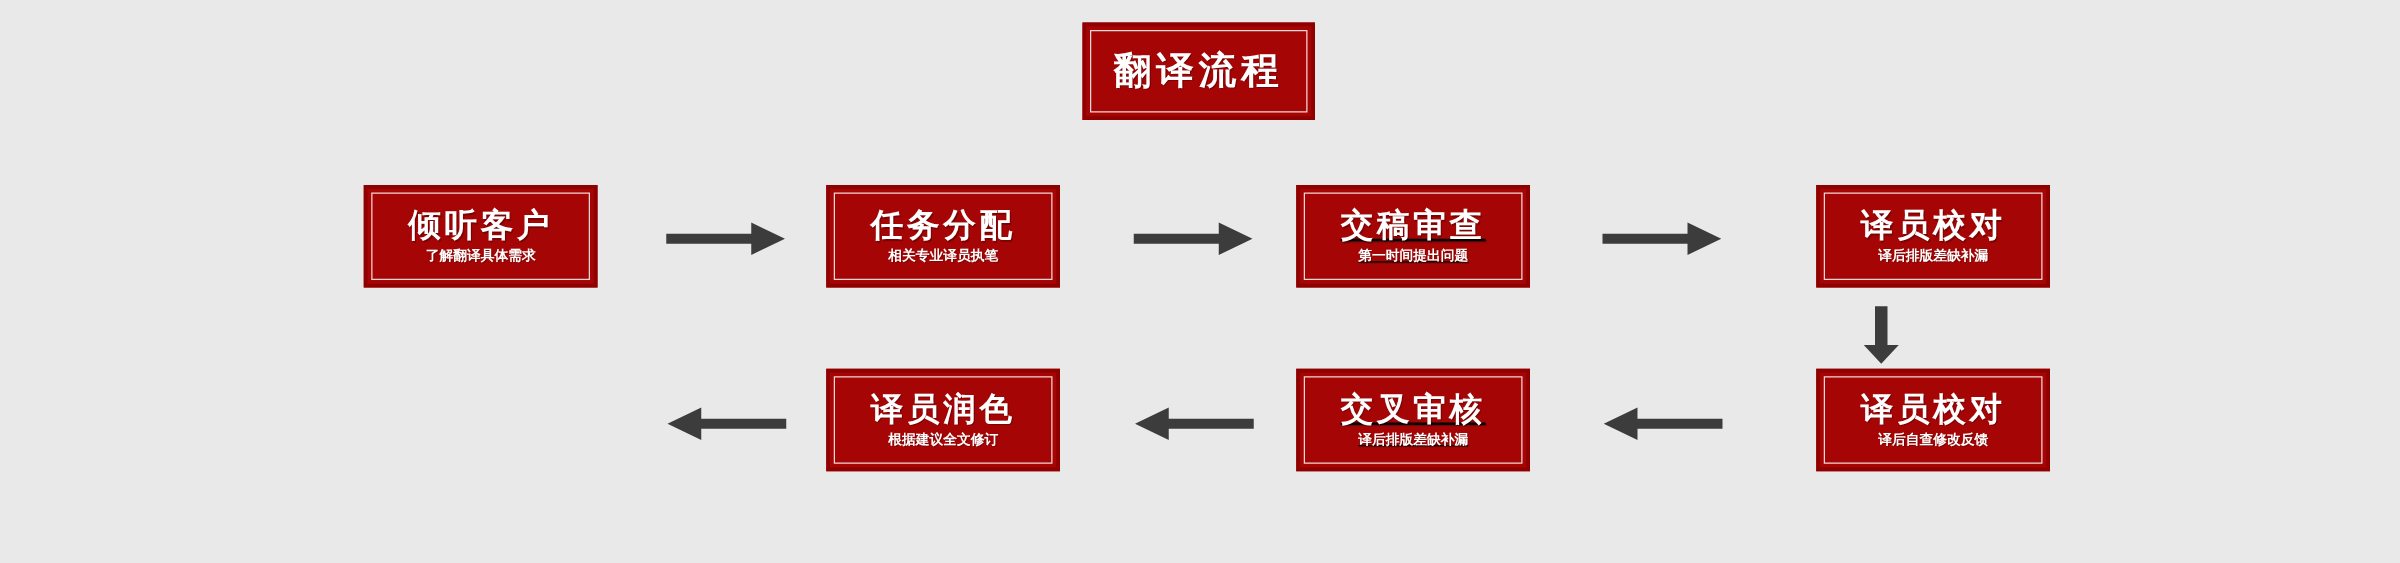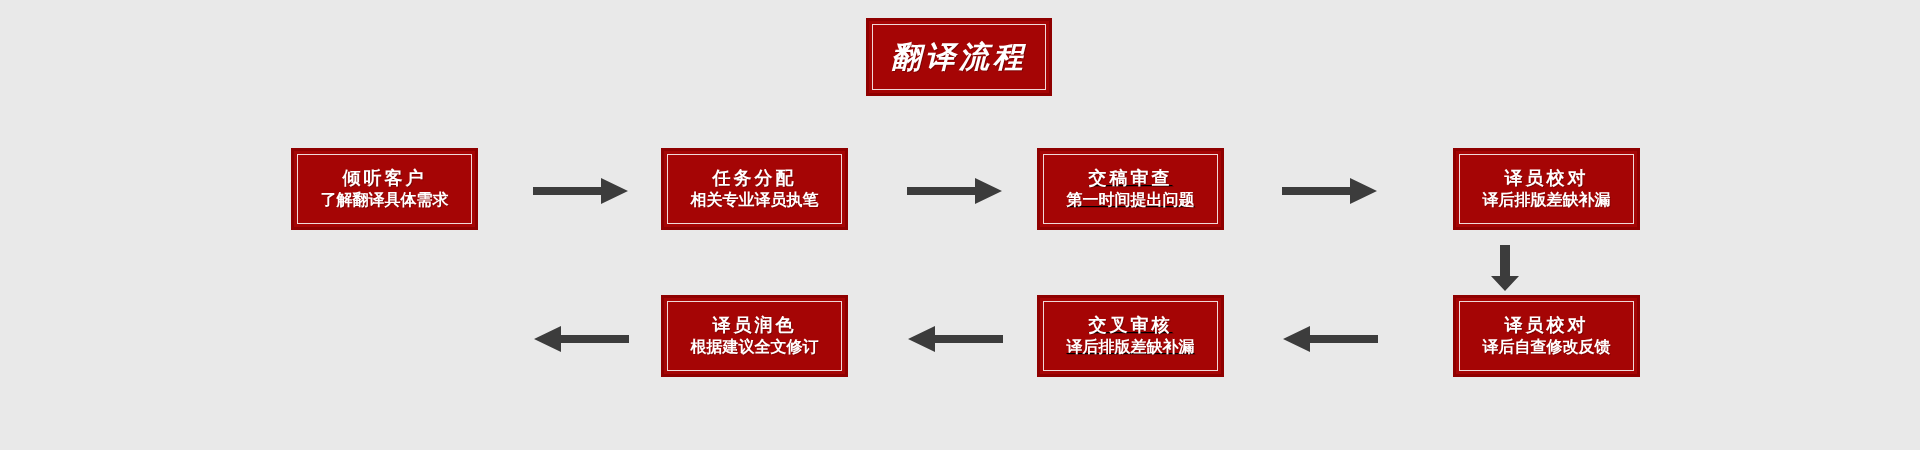--- a/index.html
+++ b/index.html
@@ -62,34 +62,33 @@
   
   #title-box {
     left: 866px;
     top: 18px;
     width: 186px;
     height: 78px;
   }
   #title-box .node-title {
     font-size: 30px;
     letter-spacing: 4px;
-    font-style: italic;
   }
 
   
   .step {
     width: 187px;
     height: 82px;
   }
   .step .node-title {
-    font-size: 18px;
+    font-size: 26px;
     margin-bottom: 4px;
   }
   .step .node-sub {
-    font-size: 16px;
+    font-size: 11px;
   }
 
   .row1 { top: 148px; }
   .row2 { top: 295px; }
 
   .col1 { left: 291px; }
   .col2 { left: 661px; justify-content: flex-end; }
   .col3 { left: 1037px; text-decoration: underline; }
   .col4 { left: 1409px; margin-left: 44px; }
 

